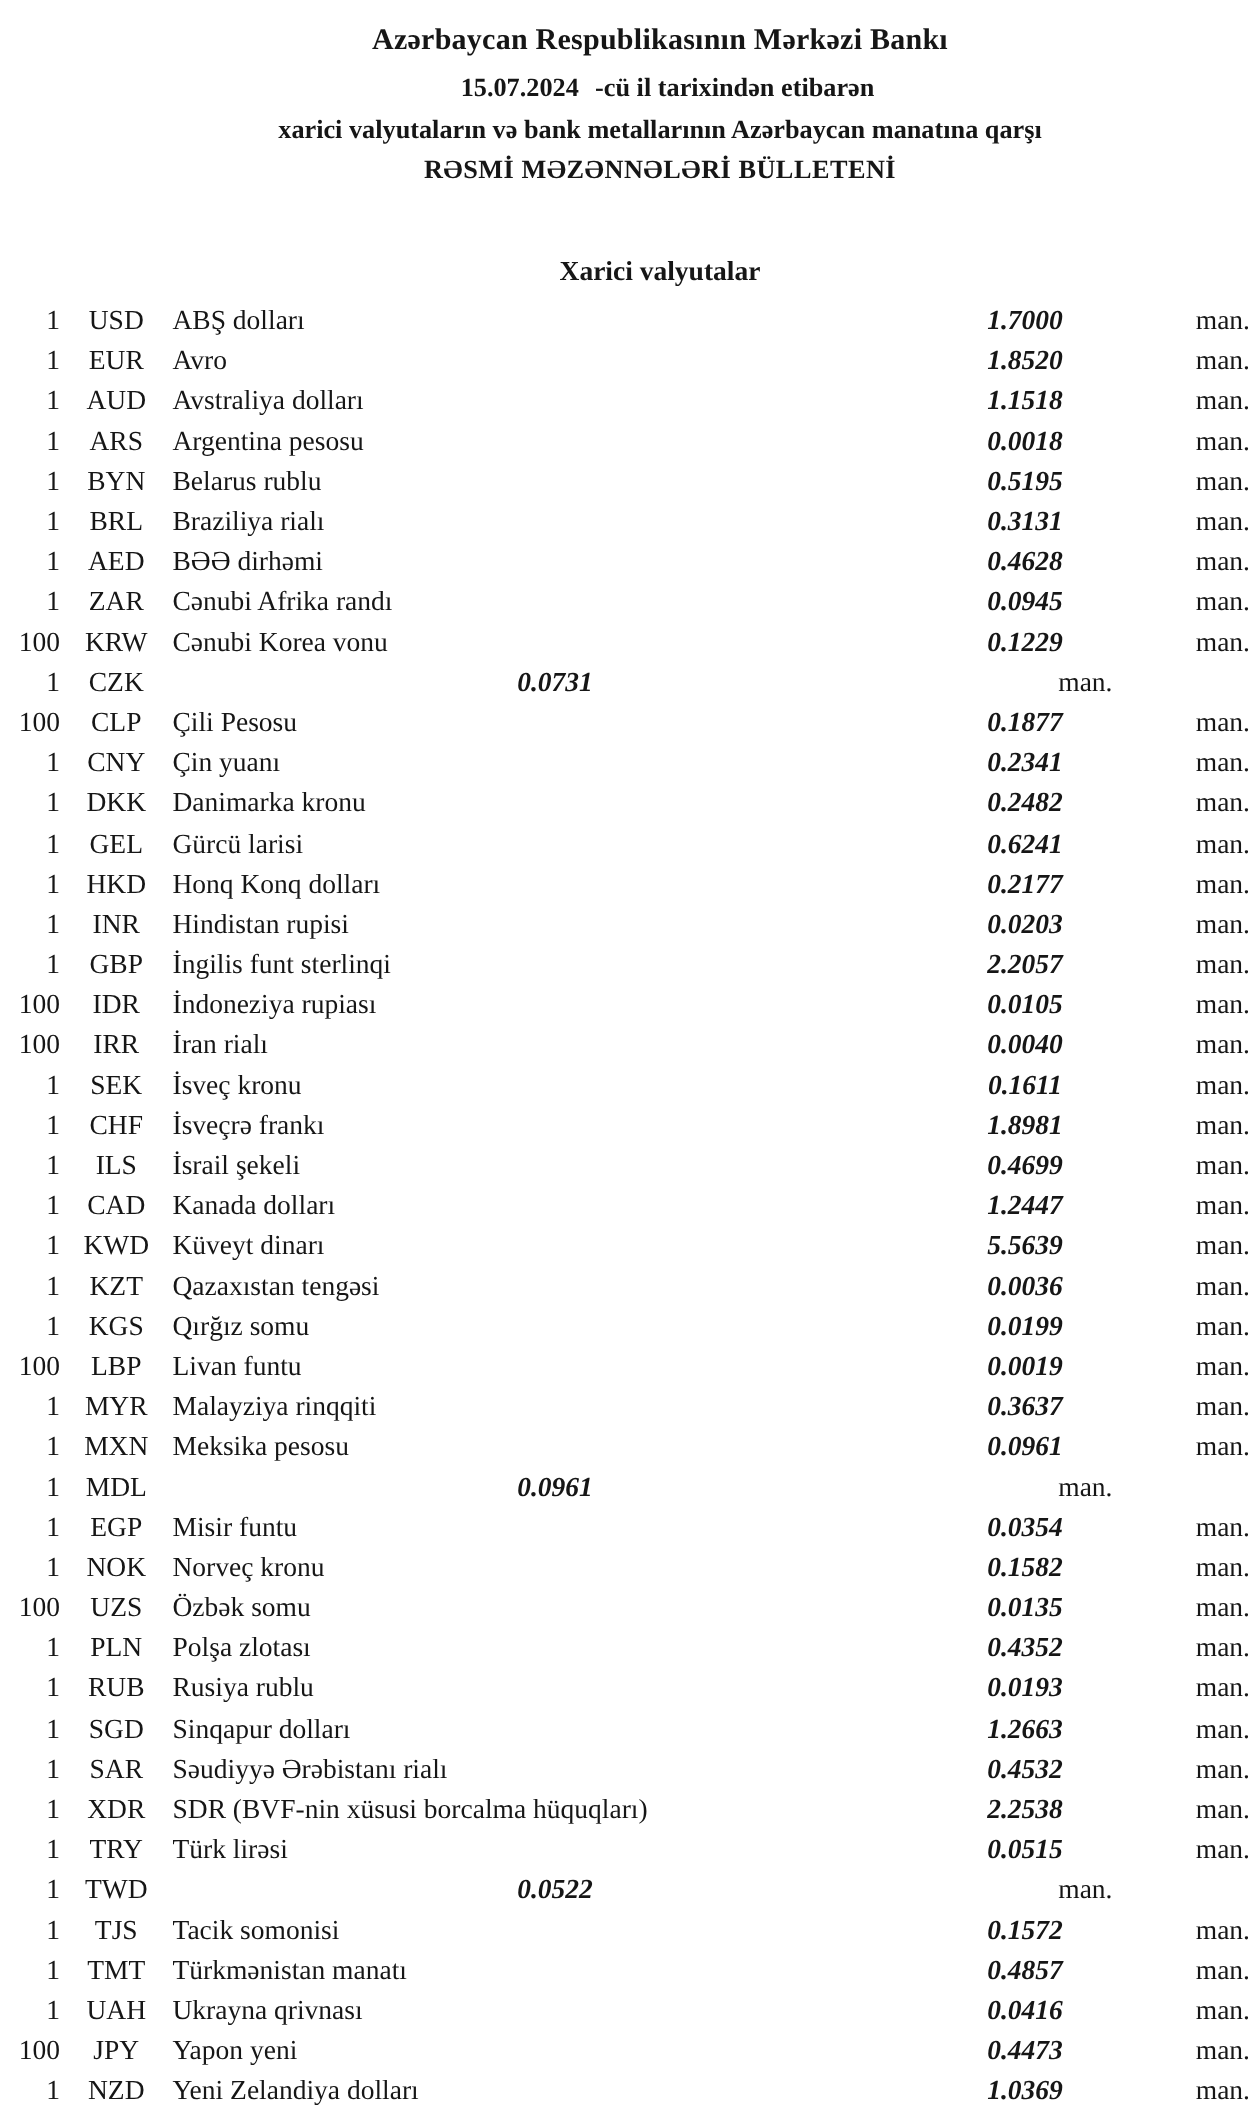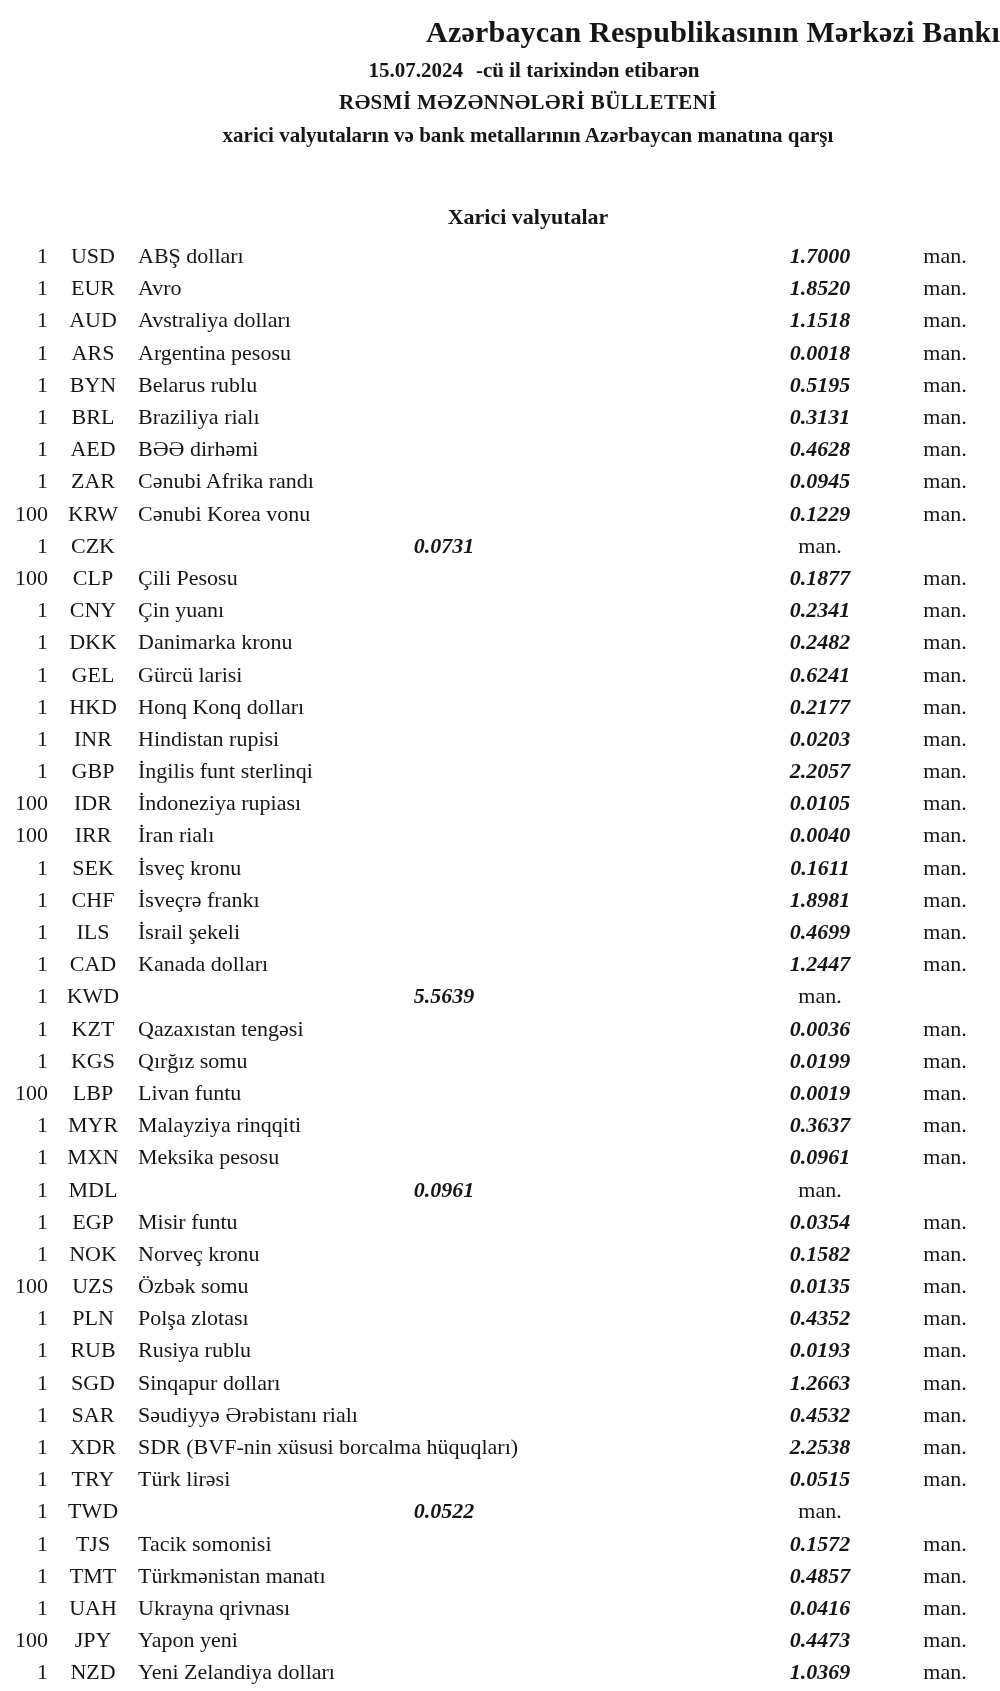--- a/index.html
+++ b/index.html
@@ -21,24 +21,23 @@
     height: 1691px;
   }
   
   .hdr-center {
     text-align: center;
     padding-left: 56px;
     font-weight: bold;
   }
   .bank-title {
     margin-top: 14px;
-    font-size: 30px;
+    font-size: 24px;
     line-height: 36px;
     letter-spacing: 0.2px;
-    text-align: right;
   }
   .date-line {
     margin-top: 7px;
     padding-left: 68px; 
     text-align: center;
     font-weight: bold;
     font-size: 21px;
     line-height: 26px;
   }
   .date-suffix {
@@ -69,36 +68,36 @@
     grid-template-columns: 48px 90px 612px 140px 110px;
     height: 32.2px;
     align-items: center;
     font-size: 22px;
     line-height: 1;
   }
   .cell-qty   { text-align: right; }
   .cell-code  { text-align: center; }
   .cell-name  { text-align: left; white-space: nowrap; }
   .cell-rate  { text-align: center; font-weight: bold; font-style: italic; }
-  .cell-unit  { text-align: center; }
+  .cell-unit  { text-align: right; }
 </style>
 </head>
 <body>
 
 <div class="page">
 
   <div class="hdr-center bank-title">Azərbaycan Respublikasının Mərkəzi Bankı</div>
 
   <div class="date-line">
     <span>15.07.2024</span><span class="date-suffix">-cü il tarixindən etibarən</span>
   </div>
 
+  <div class="hdr-center subtitle">xarici valyutaların və bank metallarının Azərbaycan manatına qarşı</div>
+
   <div class="hdr-center bulletin-title">RƏSMİ MƏZƏNNƏLƏRİ BÜLLETENİ</div>
-
-  <div class="hdr-center subtitle">xarici valyutaların və bank metallarının Azərbaycan manatına qarşı</div>
 
   <div class="hdr-center section-title">Xarici valyutalar</div>
 
   <div class="rates">
   <div class="row">
     <span class="cell-qty">1</span>
     <span class="cell-code">USD</span>
     <span class="cell-name">ABŞ dolları</span>
     <span class="cell-rate">1.7000</span>
     <span class="cell-unit">man.</span>
@@ -275,20 +274,21 @@
     <span class="cell-qty">1</span>
     <span class="cell-code">CAD</span>
     <span class="cell-name">Kanada dolları</span>
     <span class="cell-rate">1.2447</span>
     <span class="cell-unit">man.</span>
   </div>
 
   <div class="row">
     <span class="cell-qty">1</span>
     <span class="cell-code">KWD</span>
+    <span class="cell-name">Küveyt dinarı</span>
     <span class="cell-rate">5.5639</span>
     <span class="cell-unit">man.</span>
   </div>
 
   <div class="row">
     <span class="cell-qty">1</span>
     <span class="cell-code">KZT</span>
     <span class="cell-name">Qazaxıstan tengəsi</span>
     <span class="cell-rate">0.0036</span>
     <span class="cell-unit">man.</span>

